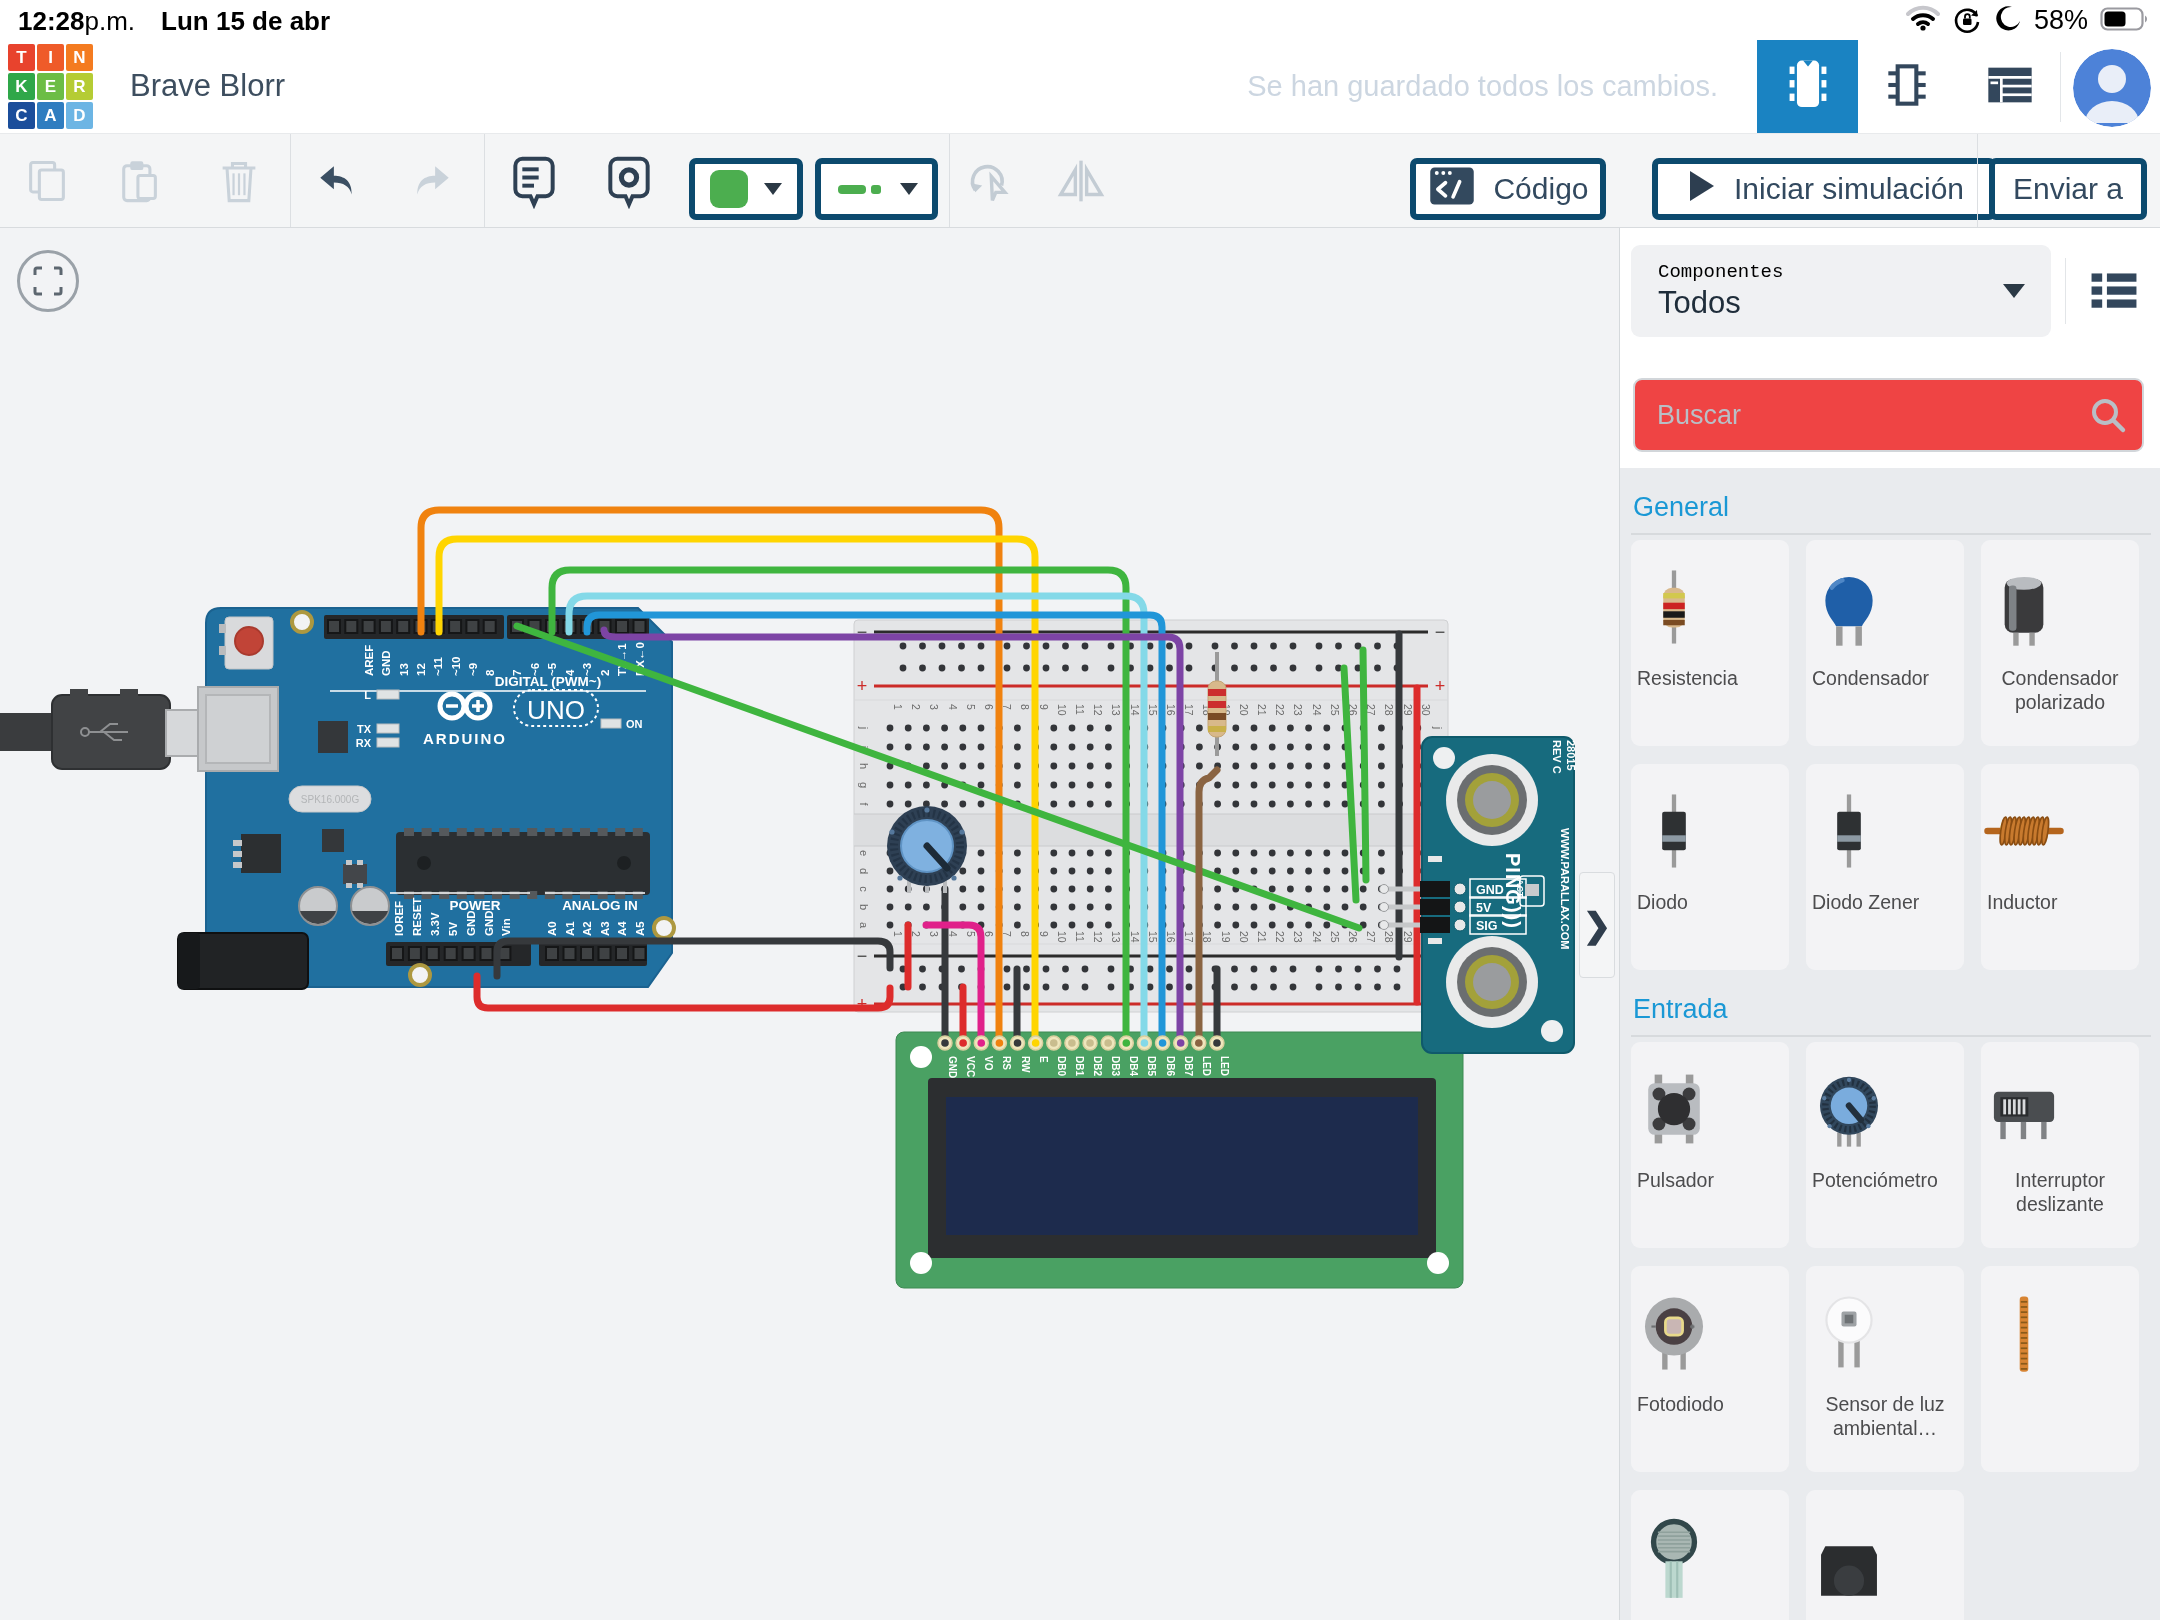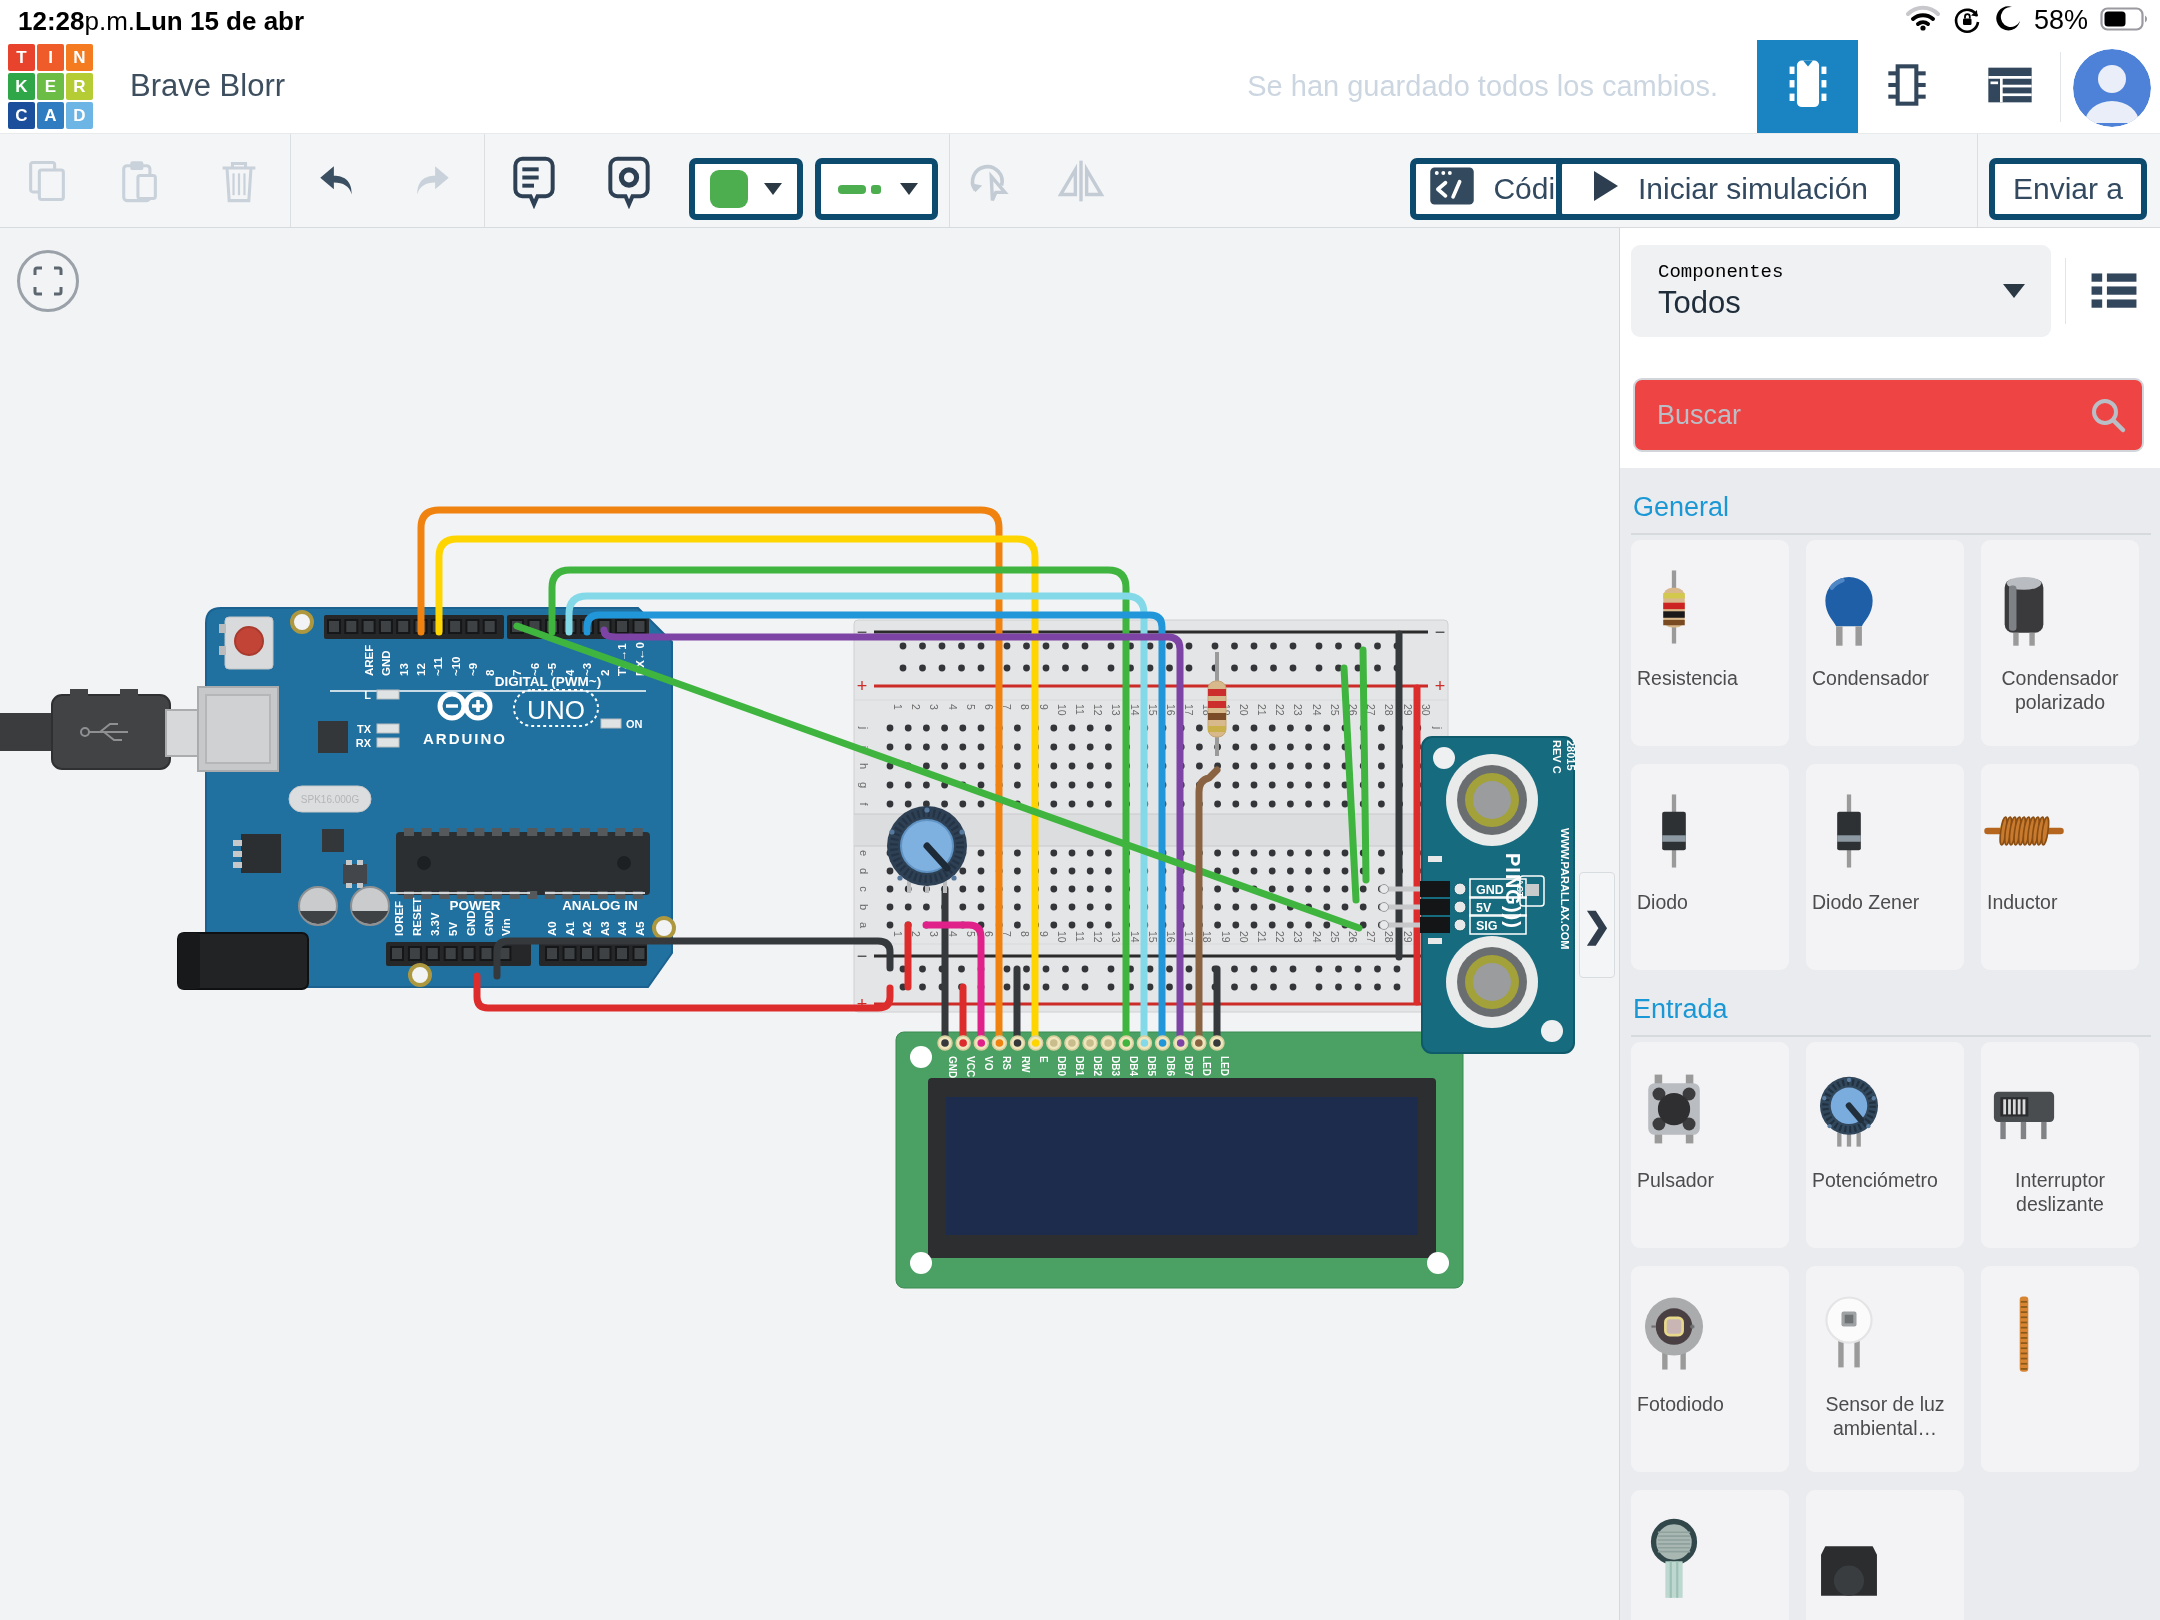--- a/index.html
+++ b/index.html
@@ -2,21 +2,21 @@
 <html><head>
 <meta charset="utf-8">
 <style>
   html,body{margin:0;padding:0;background:#fff;}
   body{width:2160px;height:1620px;position:relative;overflow:hidden;
        font-family:"Liberation Sans",sans-serif;-webkit-font-smoothing:antialiased;}
 
   
   .topwhite{position:absolute;left:0;top:0;width:2160px;height:133px;background:#fff;}
   .statusbar{position:absolute;left:0;top:0;width:2160px;height:40px;}
-  .status-left{position:absolute;left:18px;top:6px;font-size:26px;font-weight:bold;color:#000;display:flex;gap:0;}
+  .status-left{position:absolute;left:18px;top:6px;font-size:26px;font-weight:bold;color:#000;display:flex;gap:26px;}
   .status-right{position:absolute;right:10px;top:5px;display:flex;gap:12px;}
   .status-right .pct{font-size:27px;color:#000;}
   .logo{position:absolute;left:8px;top:44px;display:grid;grid-template-columns:repeat(3,27px);grid-auto-rows:27px;gap:2px;}
   .logo div{color:#fff;font-weight:bold;font-size:17px;display:flex;align-items:center;justify-content:center;border-radius:2px;}
   .doc-title{position:absolute;left:130px;top:68px;font-size:31px;color:#3d4e5f;}
   .autosave{position:absolute;right:442px;top:70px;font-size:29px;color:#ccd6e1;}
   .hdr-btn{position:absolute;top:40px;height:93px;display:flex;align-items:center;justify-content:center;}
   .hdr-btn.active{background:#1a83c2;}
   .hdr-divider{position:absolute;top:52px;height:70px;width:1px;background:#e3e6e9;}
   .avatar{position:absolute;top:49px;width:78px;height:78px;border-radius:50%;overflow:hidden;}
@@ -256,21 +256,21 @@
           <rect x="3" y="4" width="40" height="34" rx="4" fill="#33495e"></rect>
           <circle cx="9" cy="9" r="1.8" fill="#fff"></circle>
           <circle cx="15" cy="9" r="1.8" fill="#fff"></circle>
           <circle cx="21" cy="9" r="1.8" fill="#fff"></circle>
           <path d="M17,18 l-7,6 l7,6" fill="none" stroke="#fff" stroke-width="3.4" stroke-linecap="round" stroke-linejoin="round"></path>
           <line x1="24" y1="31" x2="30" y2="17" stroke="#fff" stroke-width="3.4" stroke-linecap="round"></line>
         </svg>
     </span>
     <span>Código</span>
   </div>
-  <div class="tb-btn" style="left:1556px;width:344px;">
+  <div class="tb-btn" style="left:1652px;width:344px;">
     <span>
       <svg width="34" height="38" viewBox="0 0 34 38">
           <path d="M6,4 L30,19 L6,34 Z" fill="#2d3e50"></path>
         </svg>
     </span>
     <span>Iniciar simulación</span>
   </div>
   <div class="tb-sep" style="left:1977px;"></div>
   <div class="tb-btn" style="left:1989px;width:158px;">
     <span>Enviar a</span>

